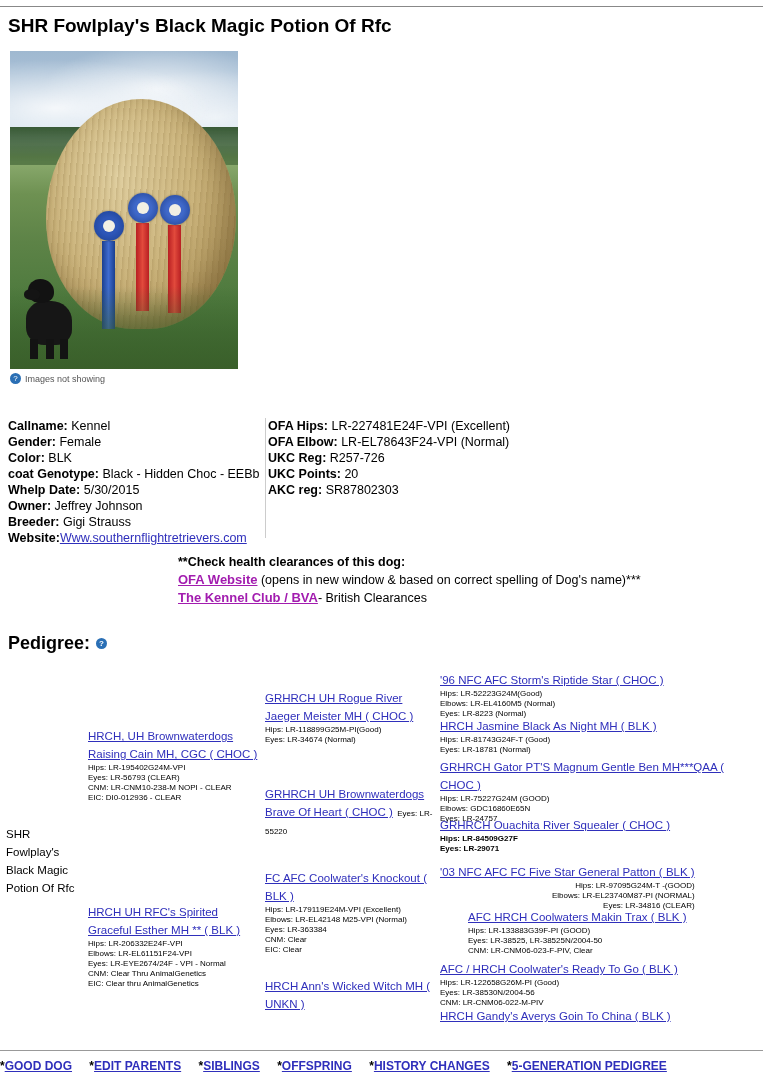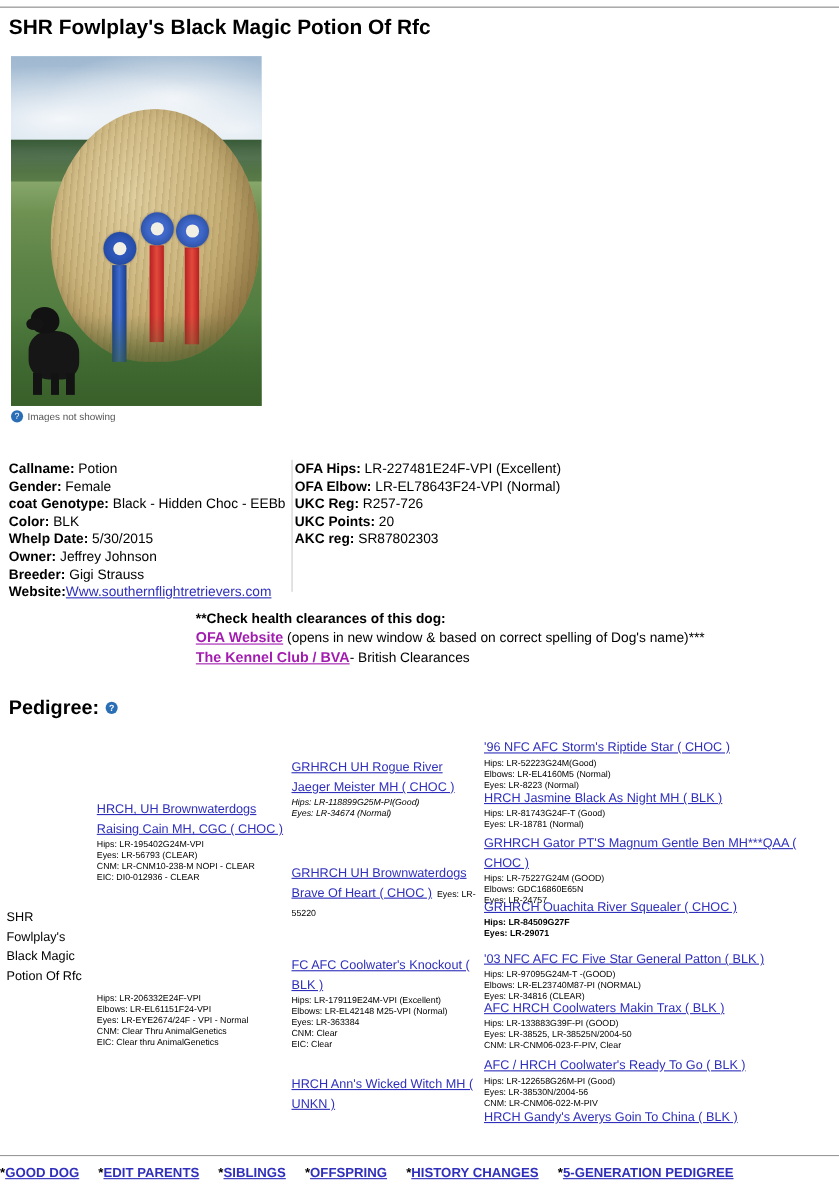--- a/index.html
+++ b/index.html
@@ -282,24 +282,24 @@
     </div>
   </div>
 </div>
 
 <div class="img-note">
   <span class="qmark">?</span>
   <span>Images not showing</span>
 </div>
 
 <div class="info-block">
-  <div><span class="lbl">Callname:</span> <span>Potion</span></div>
+  <div><span class="lbl">Callname:</span> <span>Kennel</span></div>
   <div><span class="lbl">Gender:</span> <span>Female</span></div>
+  <div><span class="lbl">Color:</span> <span>BLK</span></div>
   <div><span class="lbl">coat Genotype:</span> <span>Black - Hidden Choc - EEBb</span></div>
-  <div><span class="lbl">Color:</span> <span>BLK</span></div>
   <div><span class="lbl">Whelp Date:</span> <span>5/30/2015</span></div>
   <div><span class="lbl">Owner:</span> <span>Jeffrey Johnson</span></div>
   <div><span class="lbl">Breeder:</span> <span>Gigi Strauss</span></div>
   <div><span class="lbl">Website:</span><span class="link">Www.southernflightretrievers.com</span></div>
 </div>
 
 <div class="info-right">
   <div><span class="lbl">OFA Hips:</span> <span>LR-227481E24F-VPI (Excellent)</span></div>
   <div><span class="lbl">OFA Elbow:</span> <span>LR-EL78643F24-VPI (Normal)</span></div>
   <div><span class="lbl">UKC Reg:</span> <span>R257-726</span></div>
@@ -333,32 +333,33 @@
 
   <div class="col c2">
     <div class="node" style="top:64px;">
       <span class="nname">HRCH, UH Brownwaterdogs Raising Cain MH, CGC ( CHOC )</span>
       <div class="ndet" style="white-space:pre-line;">Hips: LR-195402G24M-VPI
 Eyes: LR-56793 (CLEAR)
 CNM: LR-CNM10-238-M NOPI - CLEAR
 EIC: DI0-012936 - CLEAR</div>
     </div>
     <div class="node" style="top:240px;">
+      <span class="nname">HRCH UH RFC's Spirited Graceful Esther MH ** ( BLK )</span>
       <div class="ndet" style="white-space:pre-line;">Hips: LR-206332E24F-VPI
 Elbows: LR-EL61151F24-VPI
 Eyes: LR-EYE2674/24F - VPI - Normal
 CNM: Clear Thru AnimalGenetics
 EIC: Clear thru AnimalGenetics</div>
     </div>
   </div>
 
   <div class="col c3">
     <div class="node" style="top:26px;">
       <span class="nname">GRHRCH UH Rogue River Jaeger Meister MH ( CHOC )</span>
-      <div class="ndet" style="white-space:pre-line;font-style:italic;">Hips: LR-118899G25M-PI(Good)
+      <div class="ndet" style="white-space:pre-line;">Hips: LR-118899G25M-PI(Good)
 Eyes: LR-34674 (Normal)</div>
     </div>
     <div class="node" style="top:122px;">
       <span class="nname">GRHRCH UH Brownwaterdogs Brave Of Heart ( CHOC )</span>
       <span class="ndet-inline">Eyes: LR-55220</span>
     </div>
     <div class="node" style="top:206px;">
       <span class="nname">FC AFC Coolwater's Knockout ( BLK )</span>
       <div class="ndet" style="white-space:pre-line;">Hips: LR-179119E24M-VPI (Excellent)
 Elbows: LR-EL42148 M25-VPI (Normal)
@@ -388,27 +389,27 @@
       <span class="nname">GRHRCH Gator PT'S Magnum Gentle Ben MH***QAA ( CHOC )</span>
       <div class="ndet" style="white-space:pre-line;">Hips: LR-75227G24M (GOOD)
 Elbows: GDC16860E65N
 Eyes: LR-24757</div>
     </div>
     <div class="node" style="top:153px;">
       <span class="nname">GRHRCH Ouachita River Squealer ( CHOC )</span>
       <div class="ndet" style="white-space:pre-line;font-weight:bold;">Hips: LR-84509G27F
 Eyes: LR-29071</div>
     </div>
-    <div class="node" style="top:200px;">
+    <div class="node" style="top:200px;text-align:right;">
       <span class="nname">'03 NFC AFC FC Five Star General Patton ( BLK )</span>
       <div class="ndet" style="white-space:pre-line;">Hips: LR-97095G24M-T -(GOOD)
 Elbows: LR-EL23740M87-PI (NORMAL)
 Eyes: LR-34816 (CLEAR)</div>
     </div>
-    <div class="node" style="top:245px;">
+    <div class="node" style="top:245px;margin-left:28px;">
       <span class="nname">AFC HRCH Coolwaters Makin Trax ( BLK )</span>
       <div class="ndet" style="white-space:pre-line;">Hips: LR-133883G39F-PI (GOOD)
 Eyes: LR-38525, LR-38525N/2004-50
 CNM: LR-CNM06-023-F-PIV, Clear</div>
     </div>
     <div class="node" style="top:297px;">
       <span class="nname">AFC / HRCH Coolwater's Ready To Go ( BLK )</span>
       <div class="ndet" style="white-space:pre-line;">Hips: LR-122658G26M-PI (Good)
 Eyes: LR-38530N/2004-56
 CNM: LR-CNM06-022-M-PIV</div>

